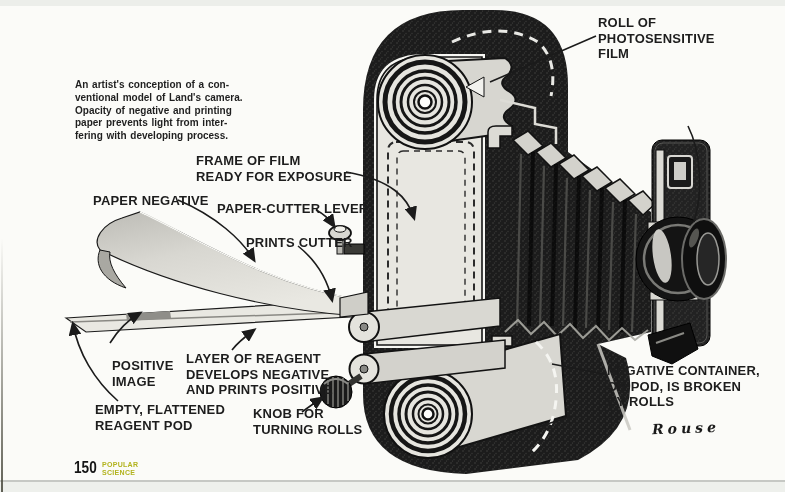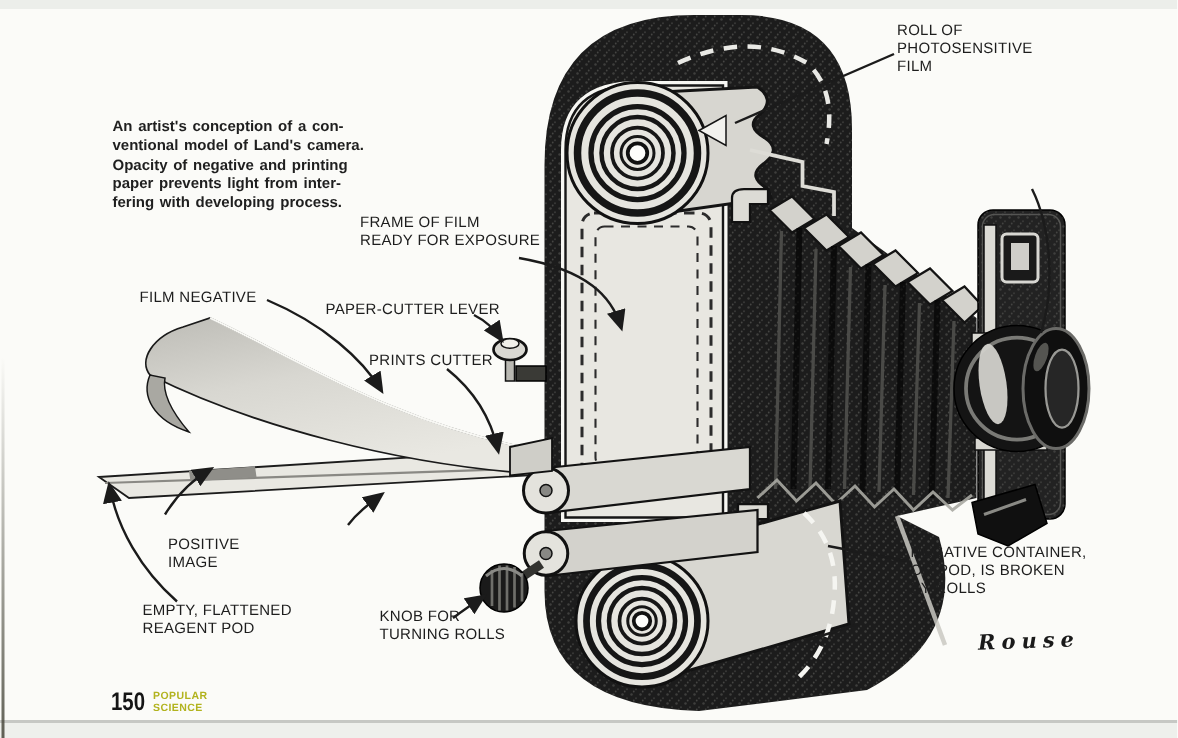--- a/index.html
+++ b/index.html
@@ -7,21 +7,21 @@
     position:relative;width:785px;height:492px;overflow:hidden;
     background:#fbfbf8;font-family:"Liberation Sans",sans-serif;
   }
   .topstrip{position:absolute;left:0;top:0;width:785px;height:6px;background:#eceeea;}
   .botrule{position:absolute;left:0;top:480px;width:785px;height:2px;background:#c6c8c4;}
   .botstrip{position:absolute;left:0;top:482px;width:785px;height:10px;background:#eef0ec;}
   .edgeline{position:absolute;left:1px;top:238px;width:2px;height:254px;
     background:linear-gradient(to bottom, rgba(70,70,58,0), rgba(70,70,58,.85));}
   svg.art{position:absolute;left:0;top:0;}
   .lbl{
-    position:absolute;font-weight:normal;font-size:10px;line-height:1.2;
+    position:absolute;font-weight:bold;font-size:13px;line-height:1.2;
     letter-spacing:.2px;color:#1d1d1d;white-space:pre-line;z-index:5;
   }
   .intro{
     position:absolute;left:75px;top:79px;width:236px;font-weight:bold;
     font-size:10px;line-height:1.28;color:#1f1f1f;white-space:pre-line;
     word-spacing:1px;z-index:5;
   }
   .sig{
     position:absolute;left:652px;top:420px;font-family:"DejaVu Serif",serif;
     font-style:italic;font-weight:bold;font-size:14px;letter-spacing:4px;
@@ -212,27 +212,30 @@
 
   <div class="intro">An artist's conception of a con-
 ventional model of Land's camera.
 Opacity of negative and printing
 paper prevents light from inter-
 fering with developing process.</div>
 
   <div class="lbl" style="left:598px;top:15px;">ROLL OF
 PHOTOSENSITIVE
 FILM</div>
-  <div class="lbl" style="left:196px;top:143px;margin-left:44px;">FRAME OF FILM
+  <div class="lbl" style="left:196px;top:153px;">FRAME OF FILM
 READY FOR EXPOSURE</div>
-  <div class="lbl" style="left:93px;top:193px;">FILM NEGATIVE</div>
+  <div class="lbl" style="left:93px;top:193px;">PAPER NEGATIVE</div>
   <div class="lbl" style="left:217px;top:201px;">PAPER-CUTTER LEVER</div>
   <div class="lbl" style="left:246px;top:235px;">PRINTS CUTTER</div>
   <div class="lbl" style="left:112px;top:344px;margin-top:14px;">POSITIVE
 IMAGE</div>
+  <div class="lbl" style="left:186px;top:351px;">LAYER OF REAGENT
+DEVELOPS NEGATIVE
+AND PRINTS POSITIVE</div>
   <div class="lbl" style="left:95px;top:402px;">EMPTY, FLATTENED
 REAGENT POD</div>
   <div class="lbl" style="left:253px;top:406px;">KNOB FOR
 TURNING ROLLS</div>
   <div class="lbl" style="left:607px;top:363px;">NEGATIVE CONTAINER,
 OR POD, IS BROKEN
 BY ROLLS</div>
 
   <div class="sig">Rouse</div>
 

